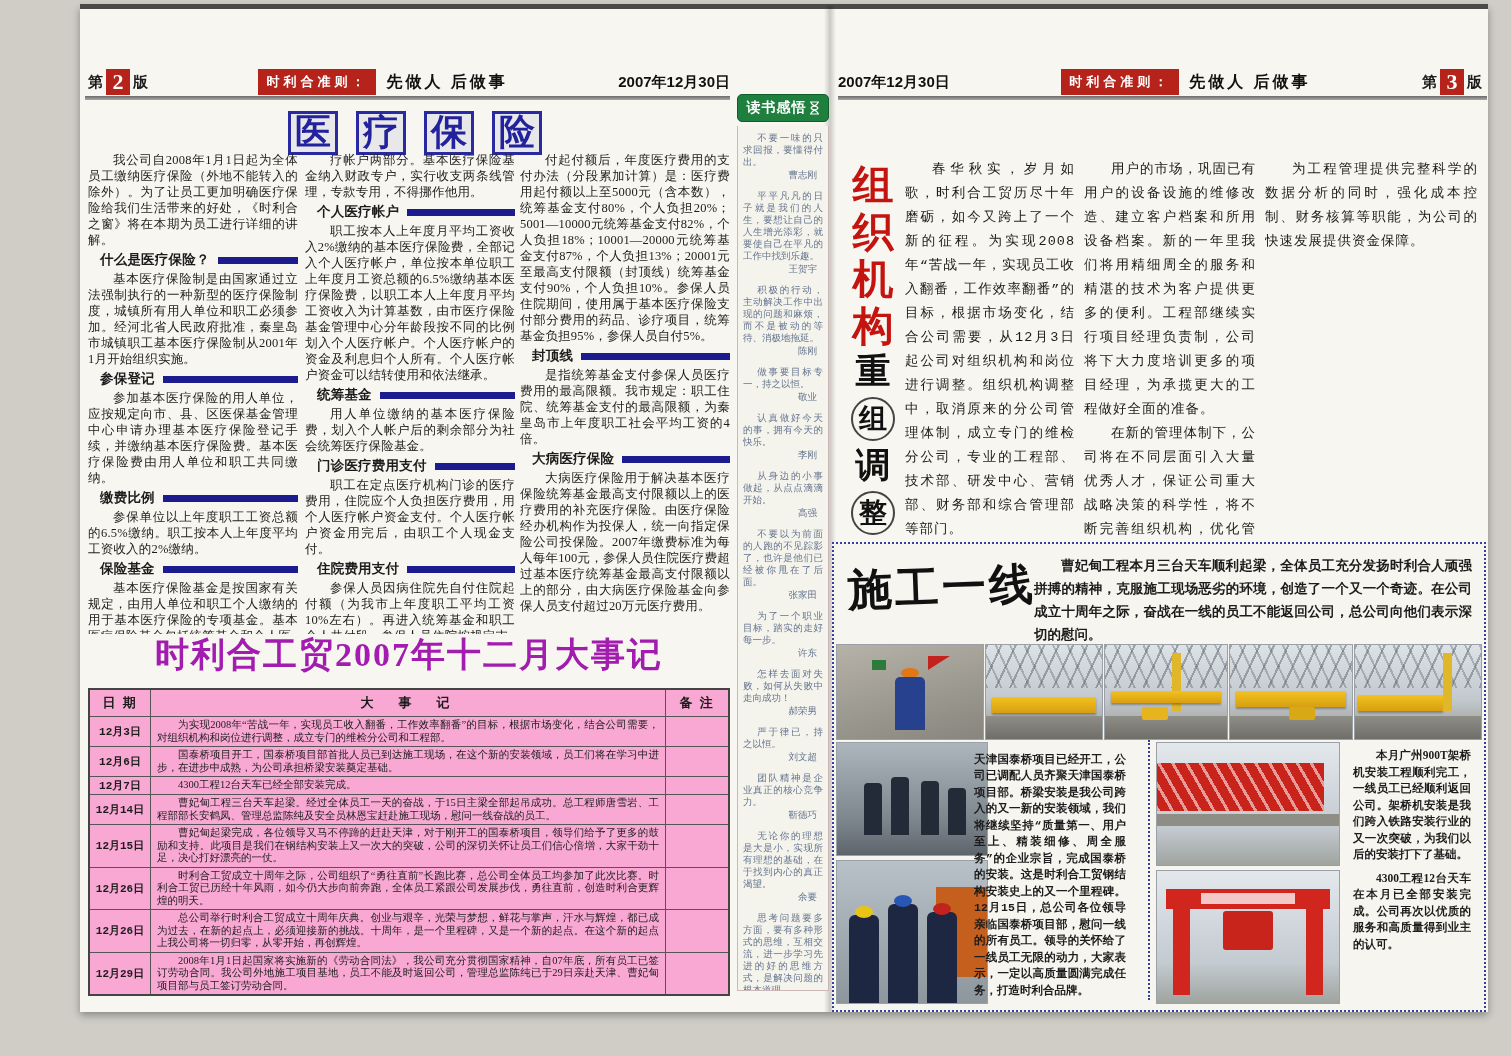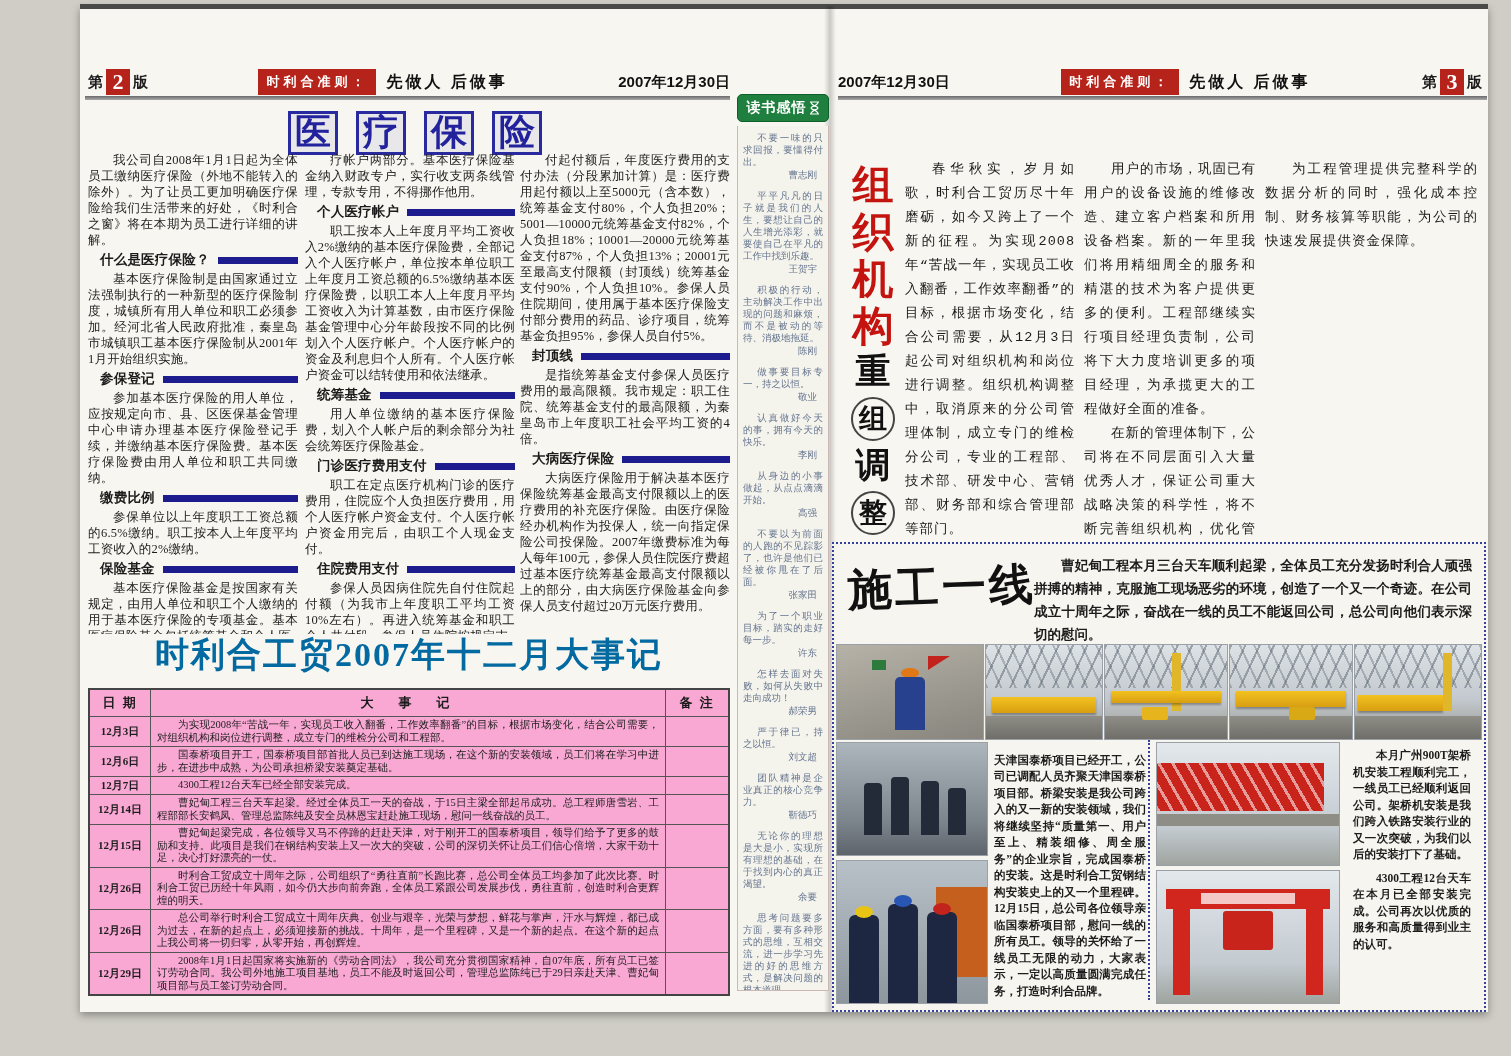--- a/index.html
+++ b/index.html
@@ -37,29 +37,29 @@
        font-size:12.5px;line-height:16px;letter-spacing:.2px;text-align:justify;}
   .ins-col1{left:88px;width:210px;}
   .ins-col2{left:305px;width:210px;}
   .ins-col3{left:520px;width:210px;}
   .body-p{margin:0;text-indent:2em;}
   .sec-head{display:flex;align-items:center;font-weight:bold;font-size:13.5px;
             margin:4px 0 3px;padding-left:12px;white-space:nowrap;}
   .sec-bar{flex:1;height:7px;background:#1c1c8e;margin-left:8px;min-width:20px;}
   
   .events-title{position:absolute;left:88px;top:632px;width:642px;text-align:center;
-                font-size:34px;font-weight:900;letter-spacing:2px;color:#0369a1;}
+                font-size:34px;font-weight:900;letter-spacing:2px;color:#a21caf;}
   table.events{position:absolute;left:88px;top:688px;width:642px;border-collapse:collapse;
                background:#f9a8d4;}
   table.events th,table.events td{border:1px solid #555;}
   table.events{border:2px solid #444;}
   th{font-size:13px;font-weight:bold;letter-spacing:6px;padding:4px 0;}
   .th-date{width:60px;letter-spacing:2px;}
   .th-note{width:62px;letter-spacing:2px;}
-  .td-date{font-size:11px;font-weight:bold;text-align:center;padding:1px 2px;white-space:nowrap;}
+  .td-date{font-size:11px;font-weight:bold;text-align:center;padding:1px 2px;white-space:nowrap;font-family:Liberation Mono, monospace;}
   .td-event{font-size:10.5px;line-height:12.5px;text-align:justify;text-indent:2em;
             padding:2px 6px;}
   
   .reading{position:absolute;left:737px;top:94px;width:92px;border-radius:15px;}
   .reading-head{height:26px;background:#1e7f3e;border:1px solid #0f5f2a;border-radius:5px;
                 color:#fff;font-weight:bold;font-size:14px;letter-spacing:1px;
                 display:flex;align-items:center;justify-content:center;gap:2px;
                 font-family:"Liberation Sans",sans-serif;}
   .reading-body{margin-top:4px;border-left:1px solid #cdb6b6;border-right:1px solid #cdb6b6;
                 border-bottom:1px solid #cdb6b6;padding:6px 5px;height:852px;overflow:hidden;
@@ -84,21 +84,21 @@
   .cons-box{position:absolute;left:832px;top:542px;width:650px;height:466px;
             border:2px dotted #33419a;background:#f6f5ef;}
   .cons-title{position:absolute;left:14px;top:14px;width:190px;font-size:44px;font-weight:900;
               letter-spacing:3px;transform:rotate(-2deg);color:#111;}
   .cons-intro{position:absolute;left:200px;top:10px;width:438px;margin:0;font-size:13.5px;
               font-weight:bold;line-height:23px;text-align:justify;text-indent:2em;}
   .cons-divider{position:absolute;left:314px;top:196px;height:260px;border-left:2px dotted #33419a;}
   .cons-text{position:absolute;font-size:11.5px;font-weight:600;line-height:16.5px;
              text-align:justify;overflow:hidden;}
   .cons-text p{margin:7px;text-indent:2em;}
-  .cons-mid{left:160px;top:196px;width:152px;height:262px;}
+  .cons-mid{left:140px;top:196px;width:152px;height:262px;font-family:Liberation Mono, monospace;}
   .cons-right{left:512px;top:196px;width:132px;height:262px;}
   
   .photo{position:absolute;overflow:hidden;border:1px solid #9aa0a6;background:#c7ccd1;}
   .sky{position:absolute;inset:0;background:linear-gradient(180deg,#dde2e6,#c2c8cd 58%,#98978f);}
   .truss{position:absolute;left:0;right:0;top:0;height:46%;
          background:repeating-linear-gradient(115deg,rgba(90,100,110,.5) 0 2px,transparent 2px 13px),
                     repeating-linear-gradient(65deg,rgba(90,100,110,.38) 0 2px,transparent 2px 13px);}
   .girder{position:absolute;left:5%;right:5%;bottom:28%;height:17%;
           background:linear-gradient(#f2c21f,#d89e12);box-shadow:0 2px 2px rgba(0,0,0,.3);}
   .mast{position:absolute;top:8%;bottom:30%;left:55%;width:7%;background:#e0b62a;}

